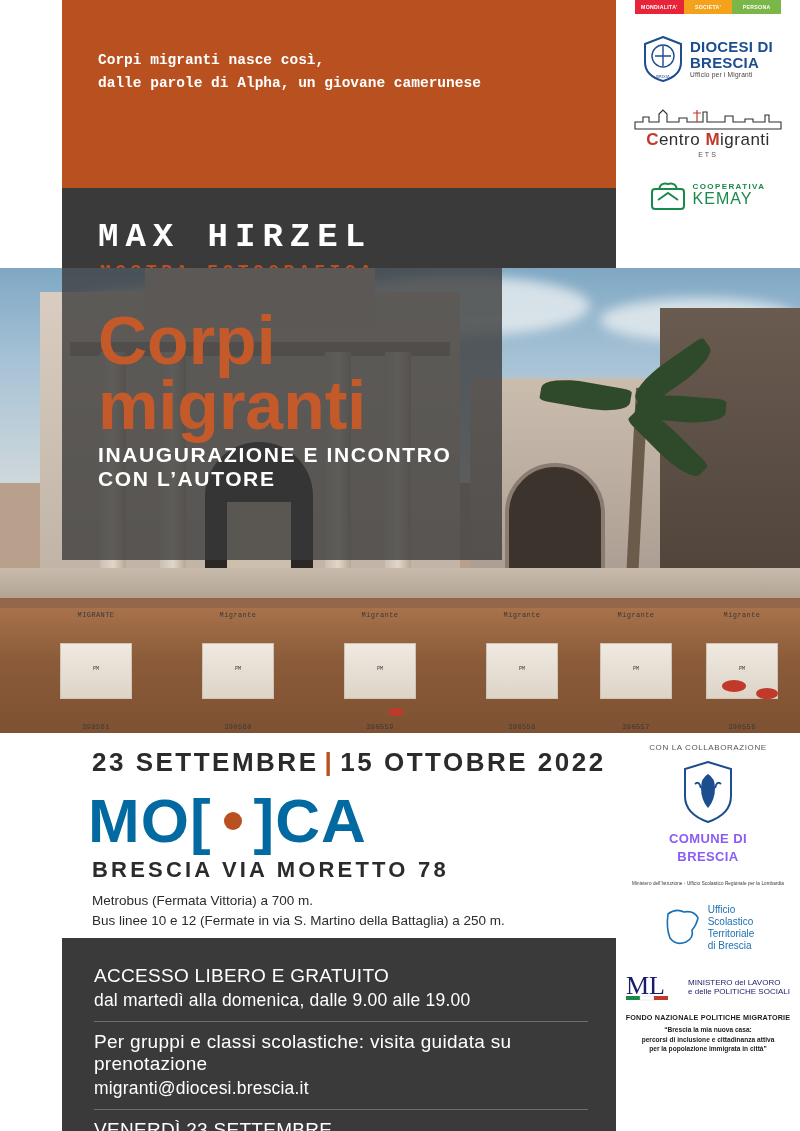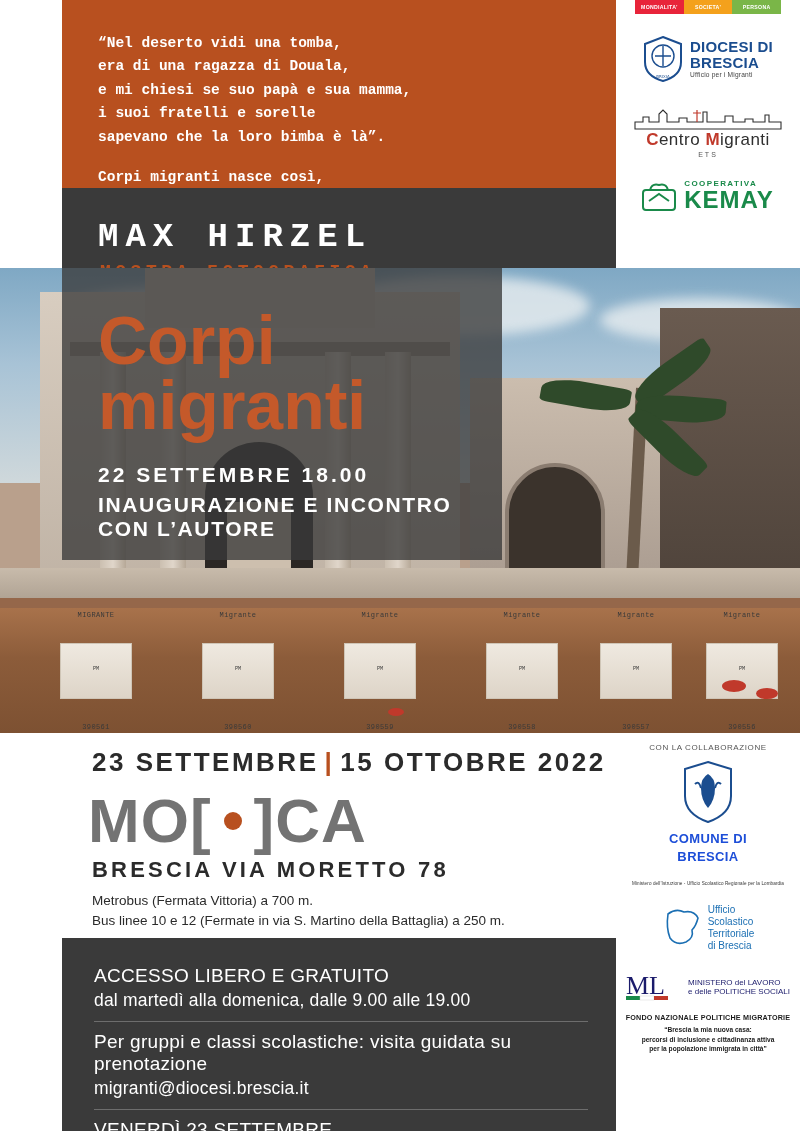--- a/index.html
+++ b/index.html
@@ -77,21 +77,21 @@
   .logo-centro .cm {
     font-size:17px; color:#2f2f2f; letter-spacing:.5px; font-weight:400;
   }
   .logo-centro .cm b { color:#c0392b; font-weight:700; }
   .logo-centro .ets { font-size:7px; color:#555; letter-spacing:2px; margin-top:1px;}
 
   .logo-kemay { margin-top:22px; display:flex; align-items:center; gap:8px; }
   .kemay-mark { width:34px; height:30px; }
   .kemay-txt { line-height:1.0; }
   .kemay-txt .k1 { font-size:8px; color:#1a8a4a; letter-spacing:1.4px; font-weight:700;}
-  .kemay-txt .k2 { font-size:24px; color:#1a8a4a; letter-spacing:1px; font-weight:700;}
+  .kemay-txt .k2 { font-size:16px; color:#1a8a4a; letter-spacing:1px; font-weight:400;}
 
   
   .photo {
     position:absolute; left:0; top:268px; width:800px; height:465px;
     overflow:hidden;
     background:#b9a08c;
   }
   
   .sky {
     position:absolute; left:0; top:0; width:800px; height:215px;
@@ -205,21 +205,21 @@
     background:#ffffff;
   }
   .dates {
     position:absolute; left:92px; top:14px;
     font-size:26px; font-weight:700; letter-spacing:2.5px; color:#2b2b2b;
   }
   .dates .sep { color:#b8501f; margin:0 6px; }
 
   .moca {
     position:absolute; left:88px; top:52px;
-    font-size:62px; font-weight:700; color:#737373; letter-spacing:1px;
+    font-size:62px; font-weight:700; color:#0369a1; letter-spacing:1px;
     display:flex; align-items:center;
   }
   .moca .dotwrap {
     display:inline-flex; align-items:center; justify-content:center;
     width:46px; height:46px; margin:0 -2px;
   }
   .moca .dot {
     width:18px; height:18px; border-radius:50%; background:#b8501f;
     display:inline-block;
   }
@@ -242,42 +242,37 @@
   .info-strong { font-size:19px; font-weight:400; letter-spacing:.3px; }
   .info-norm { font-size:17.5px; font-weight:400; letter-spacing:.2px; margin-top:3px;}
 
   
   .logo-col-bottom {
     position:absolute; left:616px; top:0; width:184px; height:320px;
     display:flex; flex-direction:column; align-items:center; padding-top:10px;
   }
   .collab { font-size:8px; color:#555; letter-spacing:.6px; }
   .comune { margin-top:8px; text-align:center; }
-  .comune .cname { font-size:13px; font-weight:700; color:#1d4ed8; letter-spacing:.4px; line-height:1.1; margin-top:4px;}
+  .comune .cname { font-size:13px; font-weight:700; color:#8b5cf6; letter-spacing:.4px; line-height:1.1; margin-top:4px;}
   .ust { margin-top:18px; display:flex; align-items:center; gap:6px; }
   .ust-txt { font-size:10px; color:#1b6fb3; line-height:1.22; text-align:left; }
   .ust-sup { font-size:4.6px; color:#333; letter-spacing:.1px; }
   .minis { margin-top:16px; text-align:center; }
   .minis-row { display:flex; align-items:center; justify-content:center; gap:16px;}
   .minis-txt { font-size:8px; color:#1b1b6b; line-height:1.2; text-align:left;}
   .fondo { margin-top:7px; font-size:7.2px; color:#1b1b1b; font-weight:700; letter-spacing:.2px;}
   .fondo2 { margin-top:3px; font-size:6.6px; color:#1b1b1b; font-weight:700; line-height:1.45; }
 </style>
 </head>
 <body>
 
 <div class="top-wrap">
   <div class="top-left-white"></div>
 
   <div class="quote-block">
-    <div class="quote-text">“Nel deserto vidi una tomba,
-era di una ragazza di Douala,
-e mi chiesi se suo papà e sua mamma,
-i suoi fratelli e sorelle
-sapevano che la loro bimba è là”.</div>
     <div class="quote-sub">Corpi migranti nasce così,
 dalle parole di Alpha, un giovane camerunese</div>
   </div>
 
   <div class="author-block">
     <div class="author-name">MAX HIRZEL</div>
     <div class="author-role">MOSTRA FOTOGRAFICA</div>
   </div>
 
   <div class="top-right-white"></div>
@@ -397,21 +392,20 @@
     <div class="g3">390556</div>
   </div>
 
   <div class="flower" style="left:388px;top:440px;"></div>
   <div class="flower" style="left:722px;top:412px;width:24px;height:12px;"></div>
   <div class="flower" style="left:756px;top:420px;width:22px;height:11px;"></div>
 
   <div class="title-panel">
     <div class="title-big">Corpi</div>
     <div class="title-big">migranti</div>
-    <div class="date-line">22 SETTEMBRE  18.00</div>
     <div class="sub-line">INAUGURAZIONE E INCONTRO CON L’AUTORE</div>
   </div>
 </div>
 
 <div class="bottom">
 
   <div class="dates">
     <span>23 SETTEMBRE</span><span class="sep">|</span><span>15 OTTOBRE 2022</span>
   </div>
 

